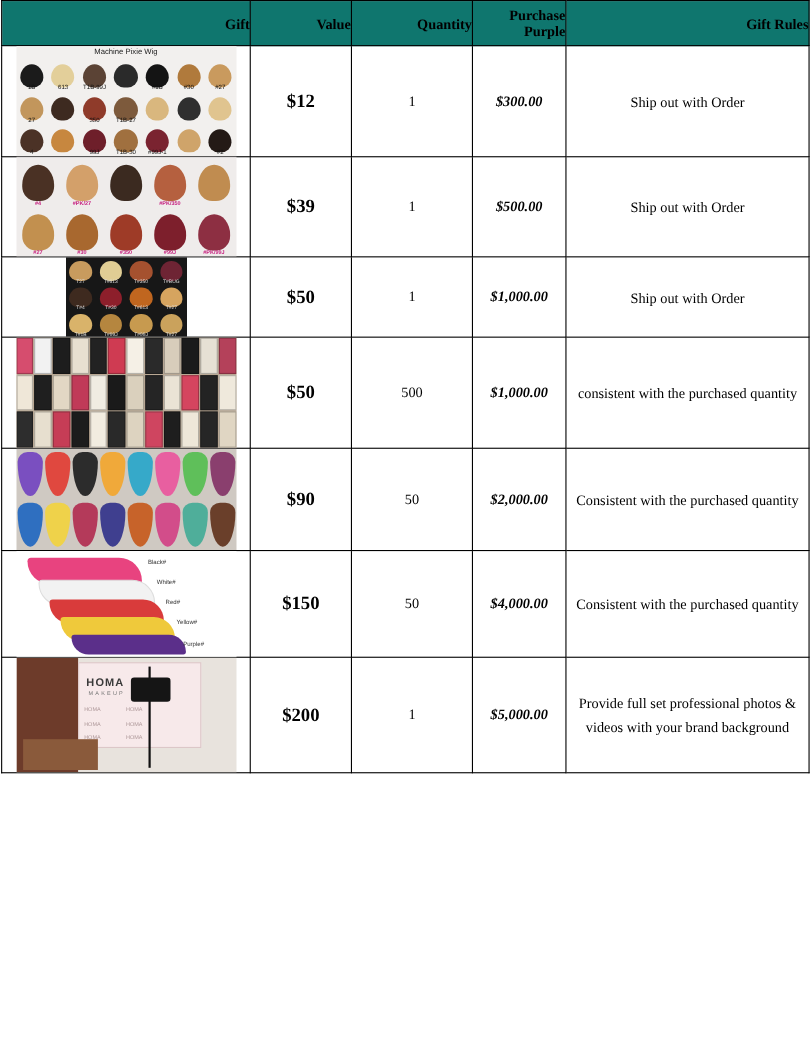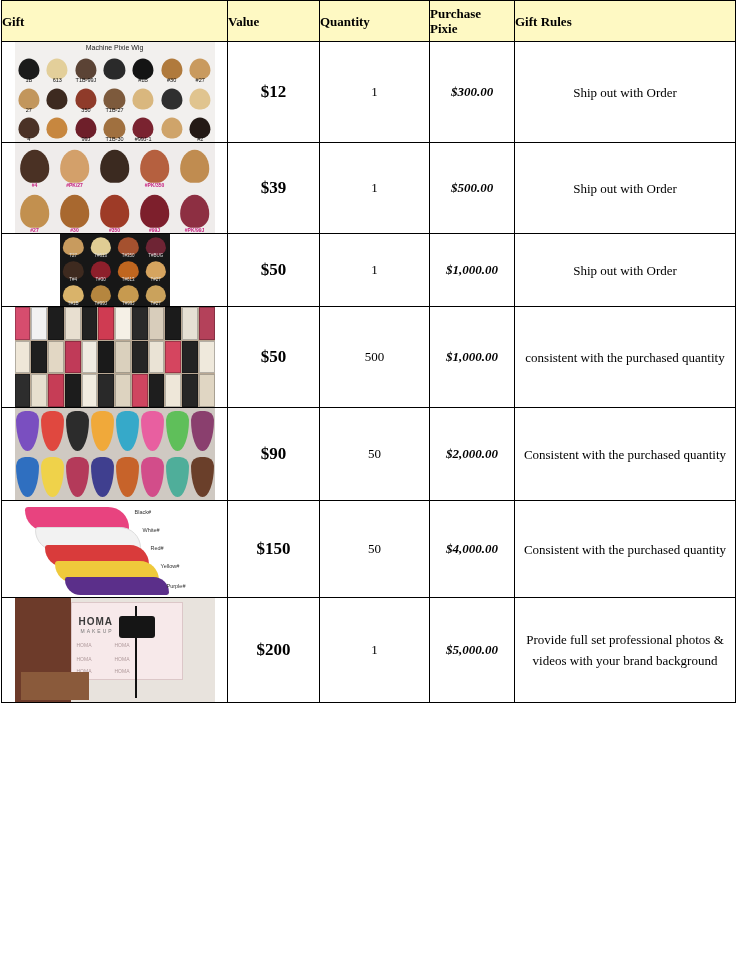--- a/index.html
+++ b/index.html
@@ -38,22 +38,22 @@
     font-size: 19px;
     line-height: 27px;
     color: #000000;
     padding: 8px 4px 10px 4px;
     font-family: "Liberation Serif", serif;
   }
   .banner .l1, .banner .l2 { display: block; }
 
   
   .hdr {
-    background: #fef9c3;
-    text-align: left;
+    background: #0f766e;
+    text-align: right;
     font-weight: bold;
     font-size: 13px;
     color: #000000;
     height: 40px;
     padding: 3px 2px;
     line-height: 15px;
   }
 
   
   .c-gift {
@@ -194,21 +194,21 @@
         <col style="width:85px">
         <col>
   </colgroup>
   <tbody>
   <tr>
     <td class="hdr">Gift</td>
     <td class="hdr">Value</td>
     <td class="hdr">Quantity</td>
     <td class="hdr">
       <div>Purchase</div>
-      <div>Pixie</div>
+      <div>Purple</div>
     </td>
     <td class="hdr">Gift Rules</td>
   </tr>
 
   <tr>
     <td class="c-gift">
       <div class="imgbox r1">
         <div class="imgcap">Machine Pixie Wig</div>
         <div class="grid">
           <div class="cellimg">

